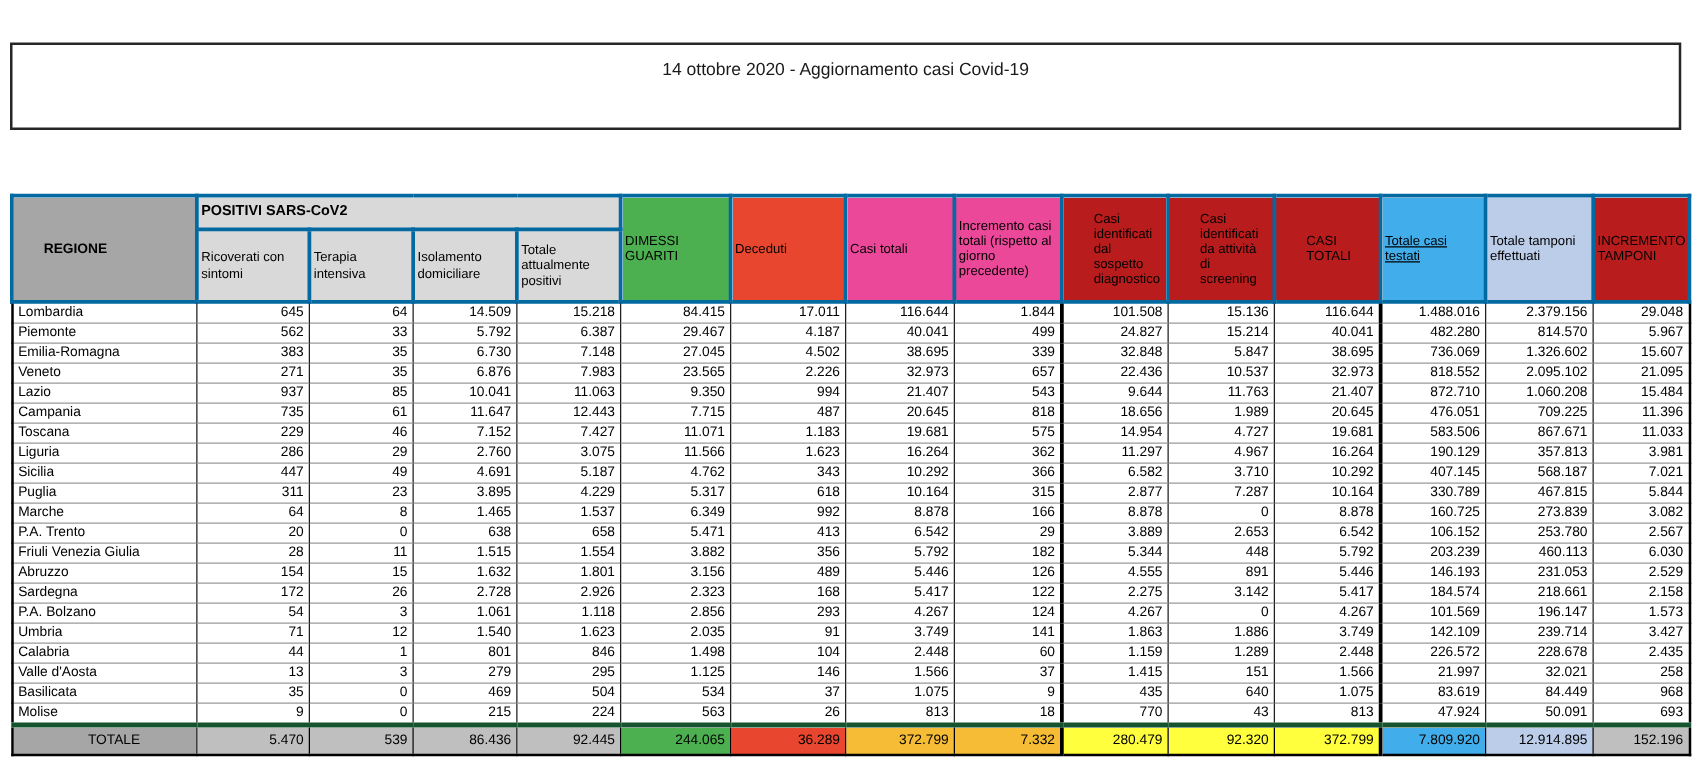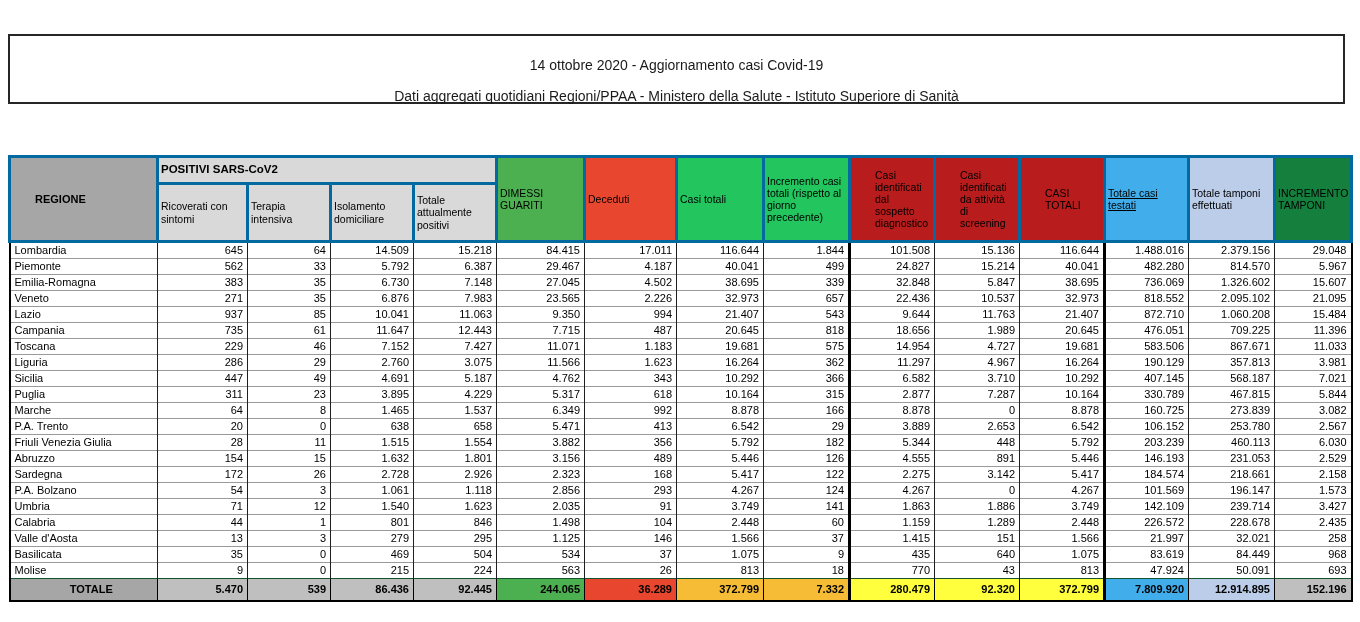--- a/index.html
+++ b/index.html
@@ -6,74 +6,73 @@
   body{
     width:1360px;height:622px;background:#ffffff;position:relative;
     font-family:"Liberation Sans",sans-serif;color:#000;
     -webkit-font-smoothing:antialiased;
   }
   .title-box{
     position:absolute;left:8px;top:34px;width:1333px;height:66px;
     border:2px solid #262626;background:#fff;
   }
   .title-line{text-align:center;font-size:14px;color:#1a1a1a;}
-  .title-line.l1{margin-top:21px;}
+  .title-line.l1{margin-top:11px;}
   .title-line.l2{margin-top:15px;}
 
   table.covid-table{
     position:absolute;left:8px;top:155px;width:1342px;
     border-collapse:collapse;table-layout:fixed;
     border:2px solid #000;
   }
   thead th{
     border:3px solid #0369a1;
     font-weight:normal;font-size:10.5px;line-height:1.15;
     text-align:left;vertical-align:middle;padding:1px 2px;overflow:hidden;
   }
   thead tr.tier1{height:27px;}
   thead tr.tier2{height:58px;}
   .region-h{background:#a6a6a6;font-weight:bold;font-size:11px;padding-left:24px;}
   .group-h{background:#d9d9d9;font-weight:bold;font-size:11.5px;}
   .sub-h{background:#d9d9d9;}
-  .grayl-h{background:#15803d;}
+  .grayl-h{background:#b91c1c;}
   .green-h{background:#4caf50;}
   .red-h{background:#e8462e;}
-  .orange-h{background:#22c55e;}
+  .orange-h{background:#ec4899;}
   .yellow-h{background:#b91c1c;padding-left:24px;}
   .blue-h{background:#41aeeb;text-decoration:underline;}
   .lav-h{background:#bccde9;}
 
   tbody td{
     height:15px;font-size:11px;line-height:15px;padding:0 4px;
     background:#fff;overflow:hidden;white-space:nowrap;
     border-top:1px solid #9a9a9a;border-left:1px solid #1f1f1f;
   }
   td.region{text-align:left;}
   td.num{text-align:right;}
   .thickL{border-left:3px solid #000 !important;}
 
   tr.total td{
-    font-weight:bold;height:21px;line-height:21px;font-size:11px;
-    border-top:1px solid #14532d;border-left:1px solid #000;padding-left:19px;
+    font-weight:normal;height:21px;line-height:21px;font-size:11px;
+    border-top:4px solid #14532d;border-left:1px solid #000;padding-left:19px;
   }
   td.tot-label{background:#a6a6a6;text-align:center;}
   td.gray4{background:#bfbfbf;}
   td.green{background:#4caf50;}
   td.red{background:#e8462e;}
   td.orange{background:#f6bc35;}
   td.yellow{background:#ffff3d;}
   td.blue{background:#41aeeb;}
   td.lav{background:#bccde9;}
 </style>
 </head>
 <body>
 
 <div class="title-box">
   <div class="title-line l1">14 ottobre 2020 - Aggiornamento casi Covid-19</div>
-  <div class="title-line l2">Dati aggregati quotidiani Regioni/PPAA - Ministero della Salute - Istituto Superiore di Sanità</div>
 </div>
 
 <table class="covid-table">
   <colgroup>
     <col style="width:148px">
       <col style="width:90px">
       <col style="width:83px">
     <col style="width:83px">
       <col style="width:83px">
       <col style="width:88px">

